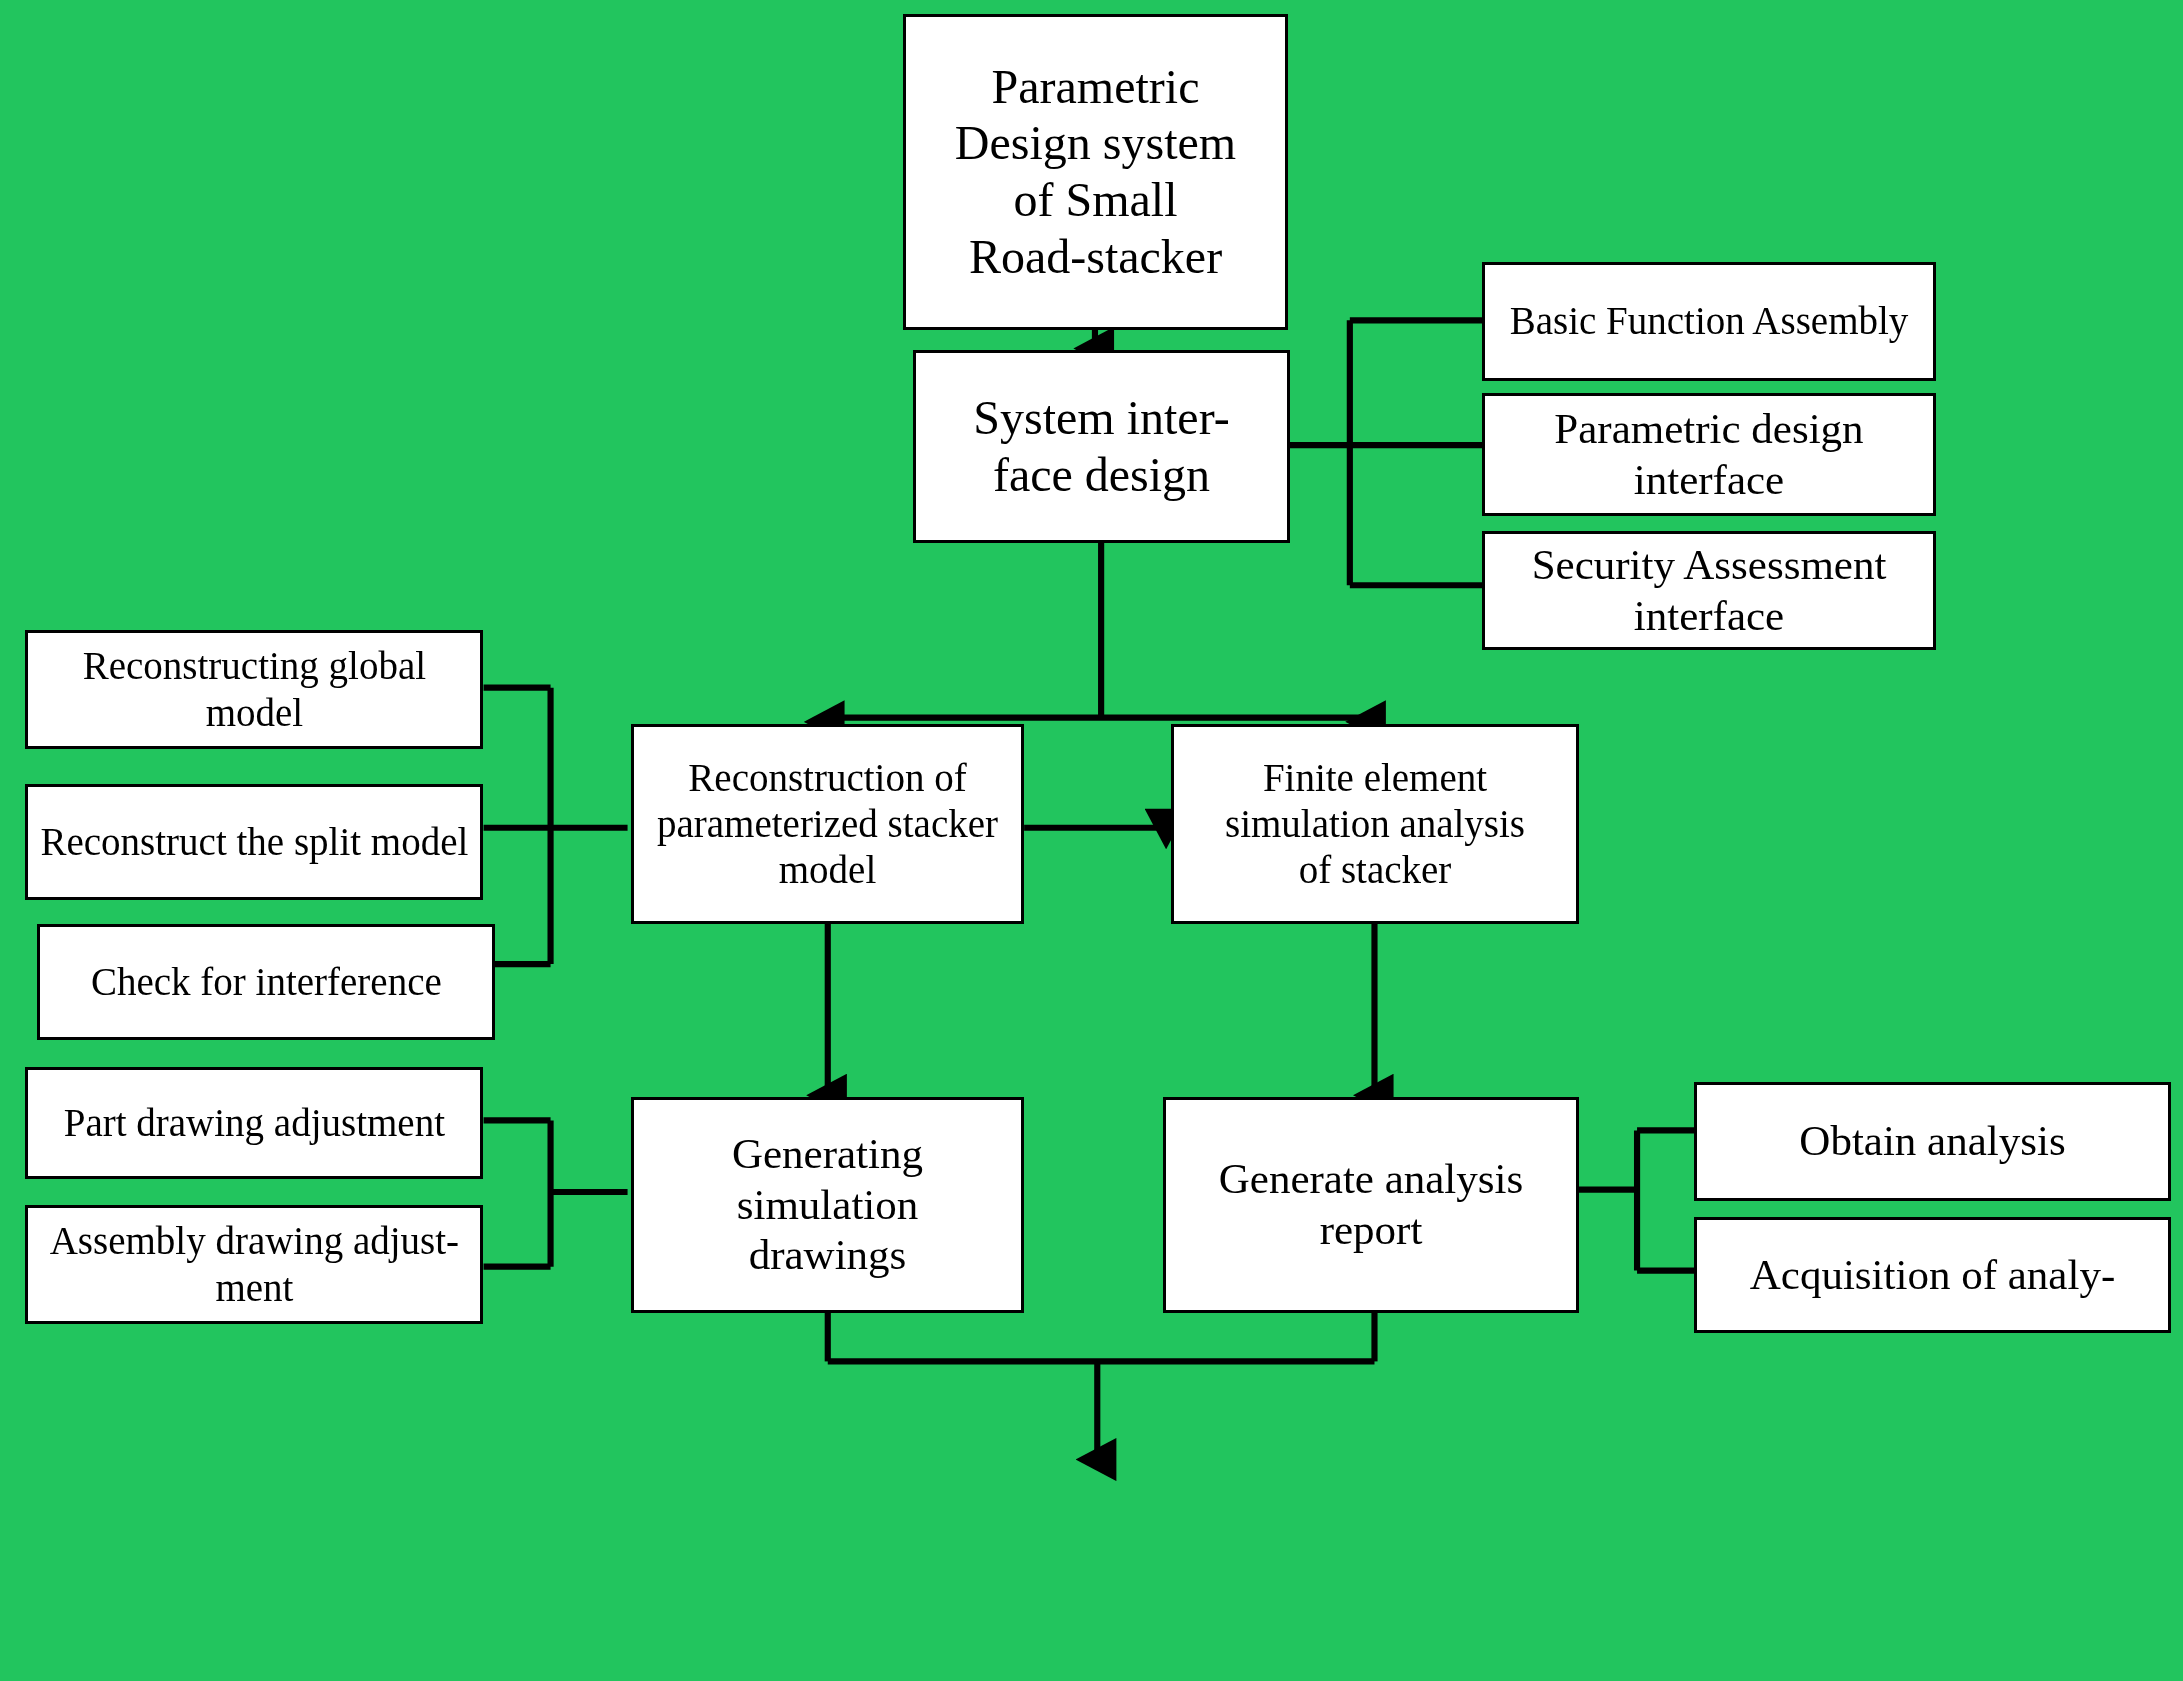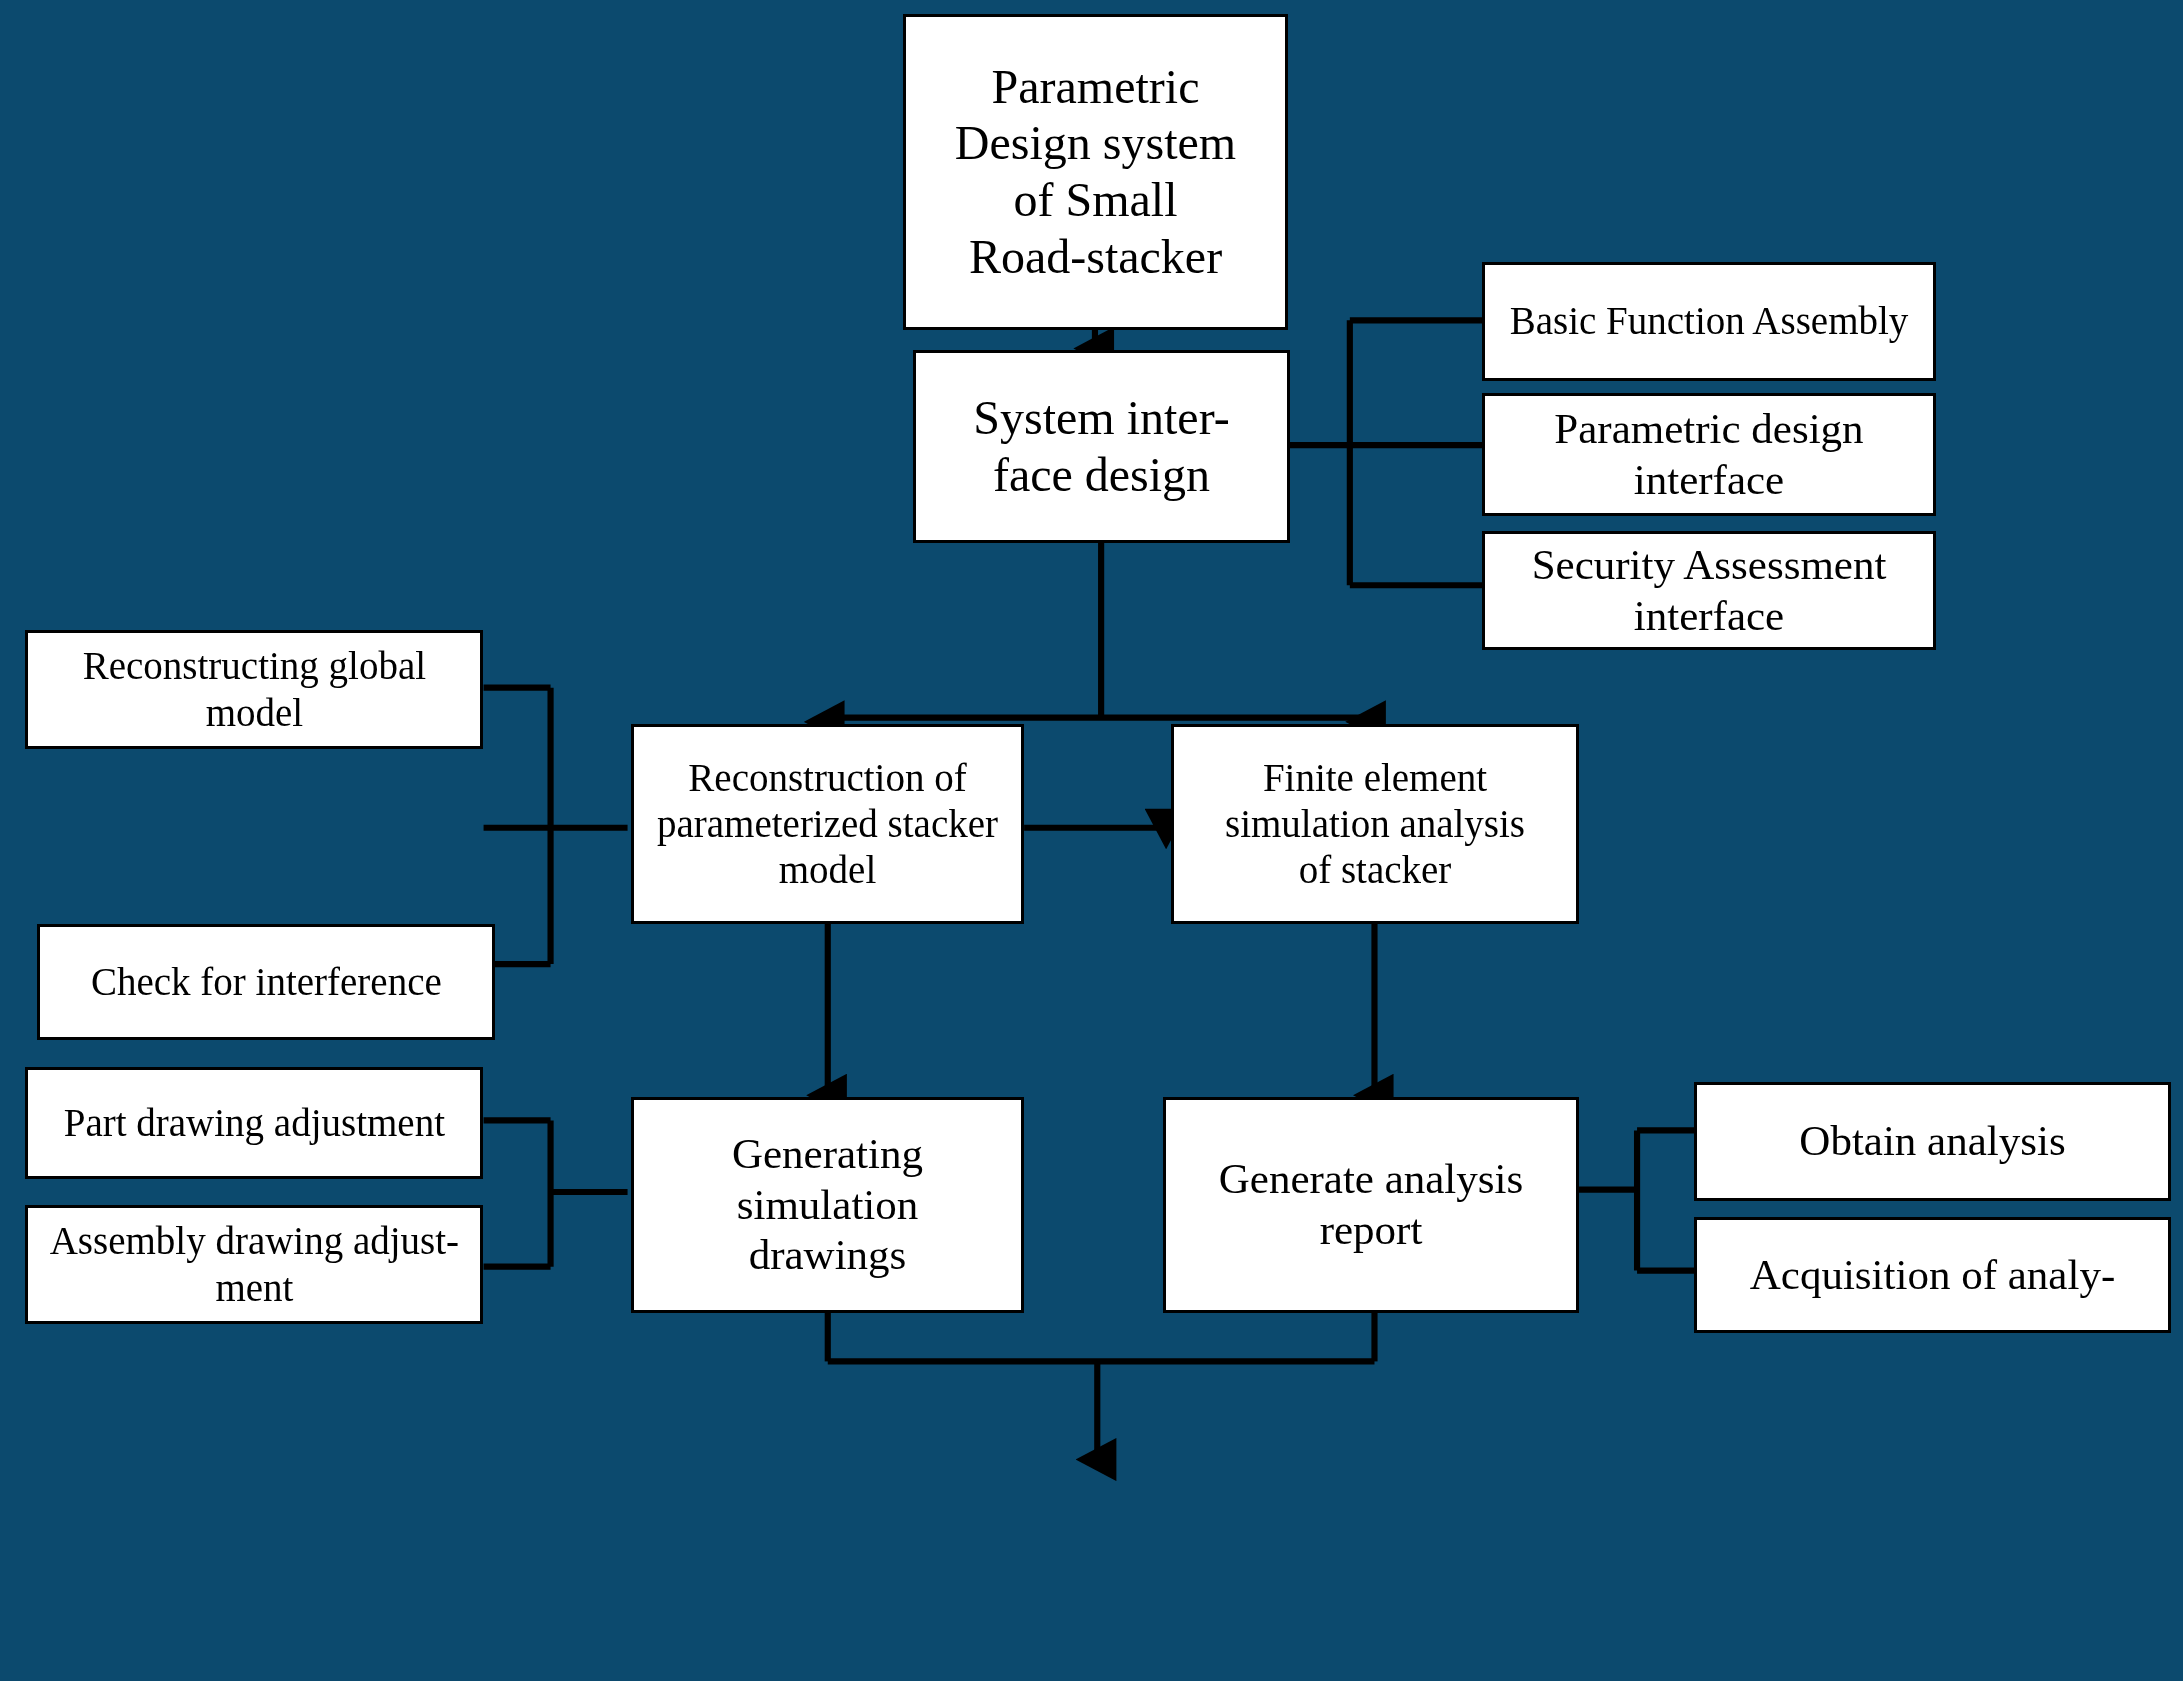--- a/index.html
+++ b/index.html
@@ -4,21 +4,21 @@
 <style>
   html, body {
     margin: 0;
     padding: 0;
     background: #ffffff;
   }
   #canvas {
     position: relative;
     width: 2183px;
     height: 1681px;
-    background: #0c4a6e;
+    background: #22c55e;
     overflow: hidden;
   }
   svg#wires {
     position: absolute;
     left: 0;
     top: 0;
     width: 2183px;
     height: 1681px;
     pointer-events: none;
   }
@@ -115,20 +115,23 @@
   <div class="node fs-mid" style="left: 1482px; top: 531px; width: 454px; height: 119px;">
     <span class="label">Security Assessment
 interface</span>
   </div>
 
   <div class="node fs-small" style="left: 25.4px; top: 630px; width: 458px; height: 119px;">
     <span class="label">Reconstructing global
 model</span>
   </div>
 
+  <div class="node fs-small" style="left: 25.4px; top: 784px; width: 458px; height: 116px;">
+    <span class="label">Reconstruct the split model</span>
+  </div>
 
   <div class="node fs-small" style="left: 25.4px; top: 924px; width: 458px; height: 116px; margin-left: 12px;">
     <span class="label">Check for interference</span>
   </div>
 
   <div class="node fs-small" style="left: 25.4px; top: 1067px; width: 458px; height: 112px;">
     <span class="label">Part drawing adjustment</span>
   </div>
 
   <div class="node fs-small" style="left: 25.4px; top: 1205px; width: 458px; height: 119px;">

